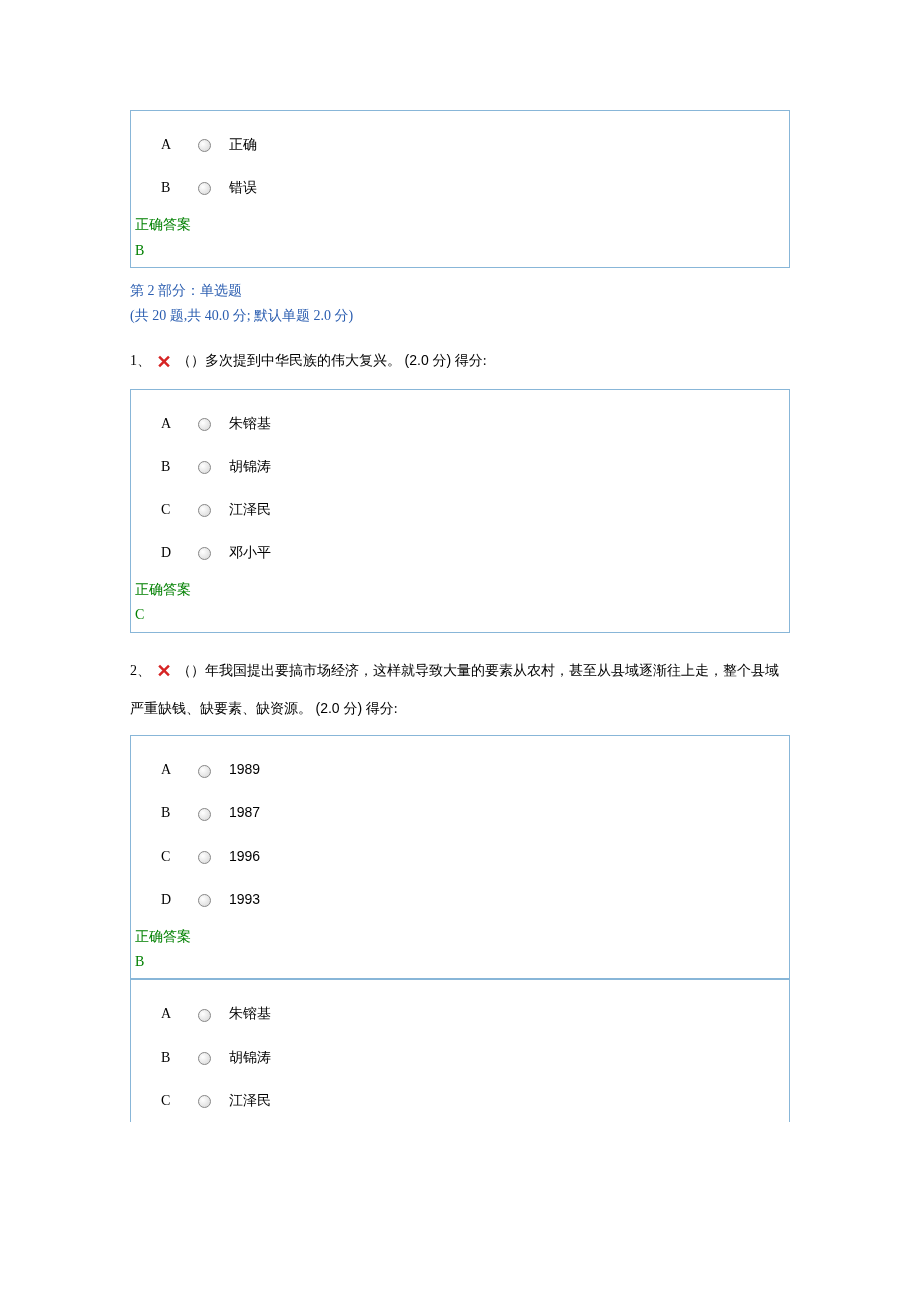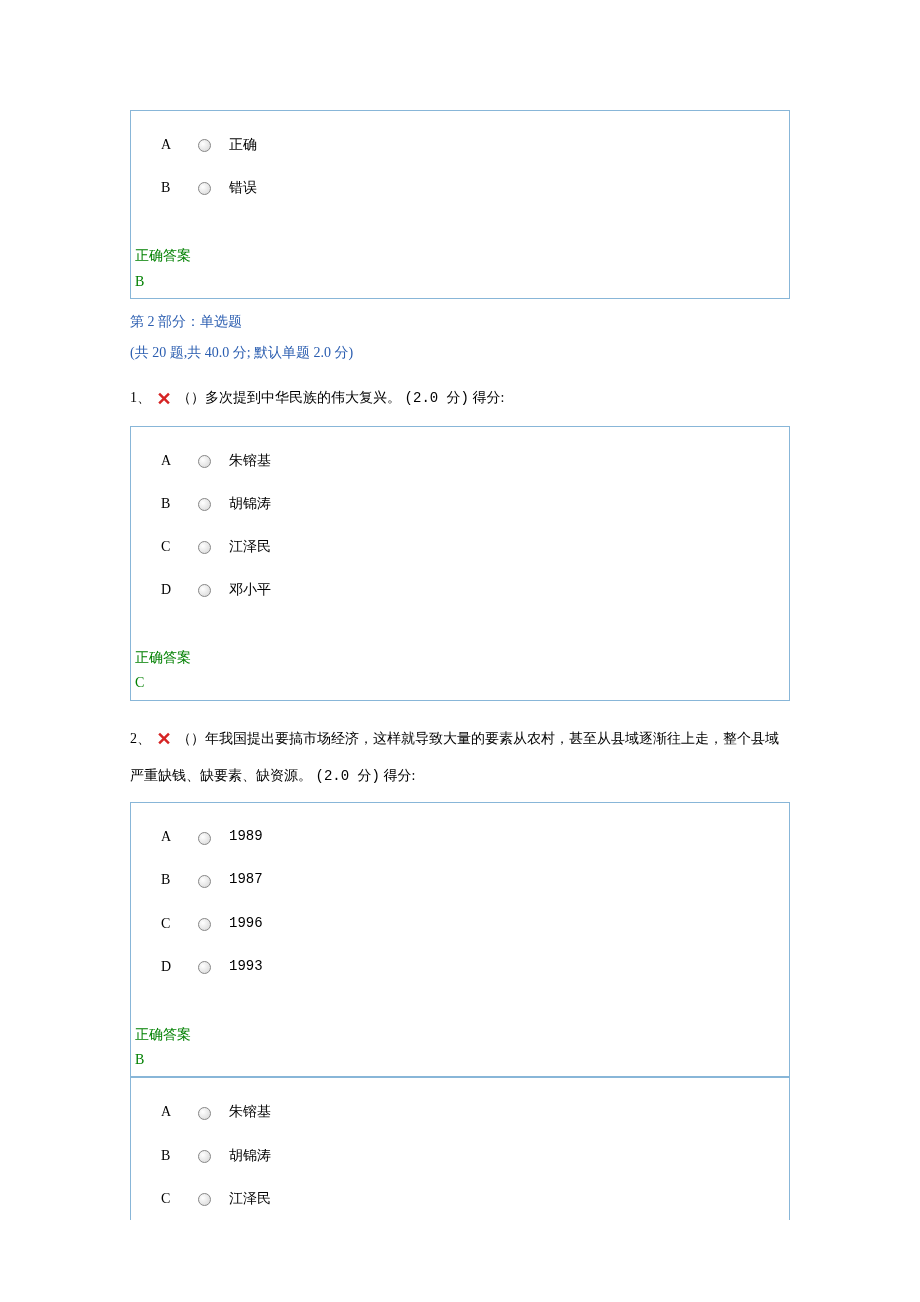--- a/index.html
+++ b/index.html
@@ -45,56 +45,54 @@
     height: 11px;
     border: 1px solid #888;
     border-radius: 50%;
     background: radial-gradient(circle at 35% 35%, #fff 0%, #ddd 80%);
     vertical-align: middle;
     margin-right: 6px;
   }
   .correct-answer-label {
     color: #008000;
     padding: 3px 0 0 4px;
-    margin-top: 31px;
   }
   .correct-answer-value {
     color: #008000;
     padding: 0 0 4px 4px;
     font-family: "Times New Roman", serif;
   }
   .section-title {
     color: #2a5db0;
     margin-top: 10px;
     font-size: 14px;
   }
   .section-info {
     color: #2a5db0;
-    margin-top: 6px;
     margin-bottom: 10px;
     font-family: "Times New Roman", "SimSun", serif;
     font-size: 14px;
   }
   .question-line {
     margin: 18px 0 10px 0;
     font-size: 14px;
   }
   .qnum {
     font-family: "Times New Roman", serif;
   }
   .x-icon {
     display: inline-block;
     color: #d62424;
     font-weight: bold;
     font-size: 18px;
     vertical-align: middle;
     margin: 0 2px;
   }
   .tms {
-    font-family: Liberation Mono, monospace;
+    font-family: Liberation Sans, sans-serif;
   }
 </style>
 </head>
 <body>
 
 <div class="page">
 
   <div class="answer-box">
     <table class="options-table">
       <tbody>

